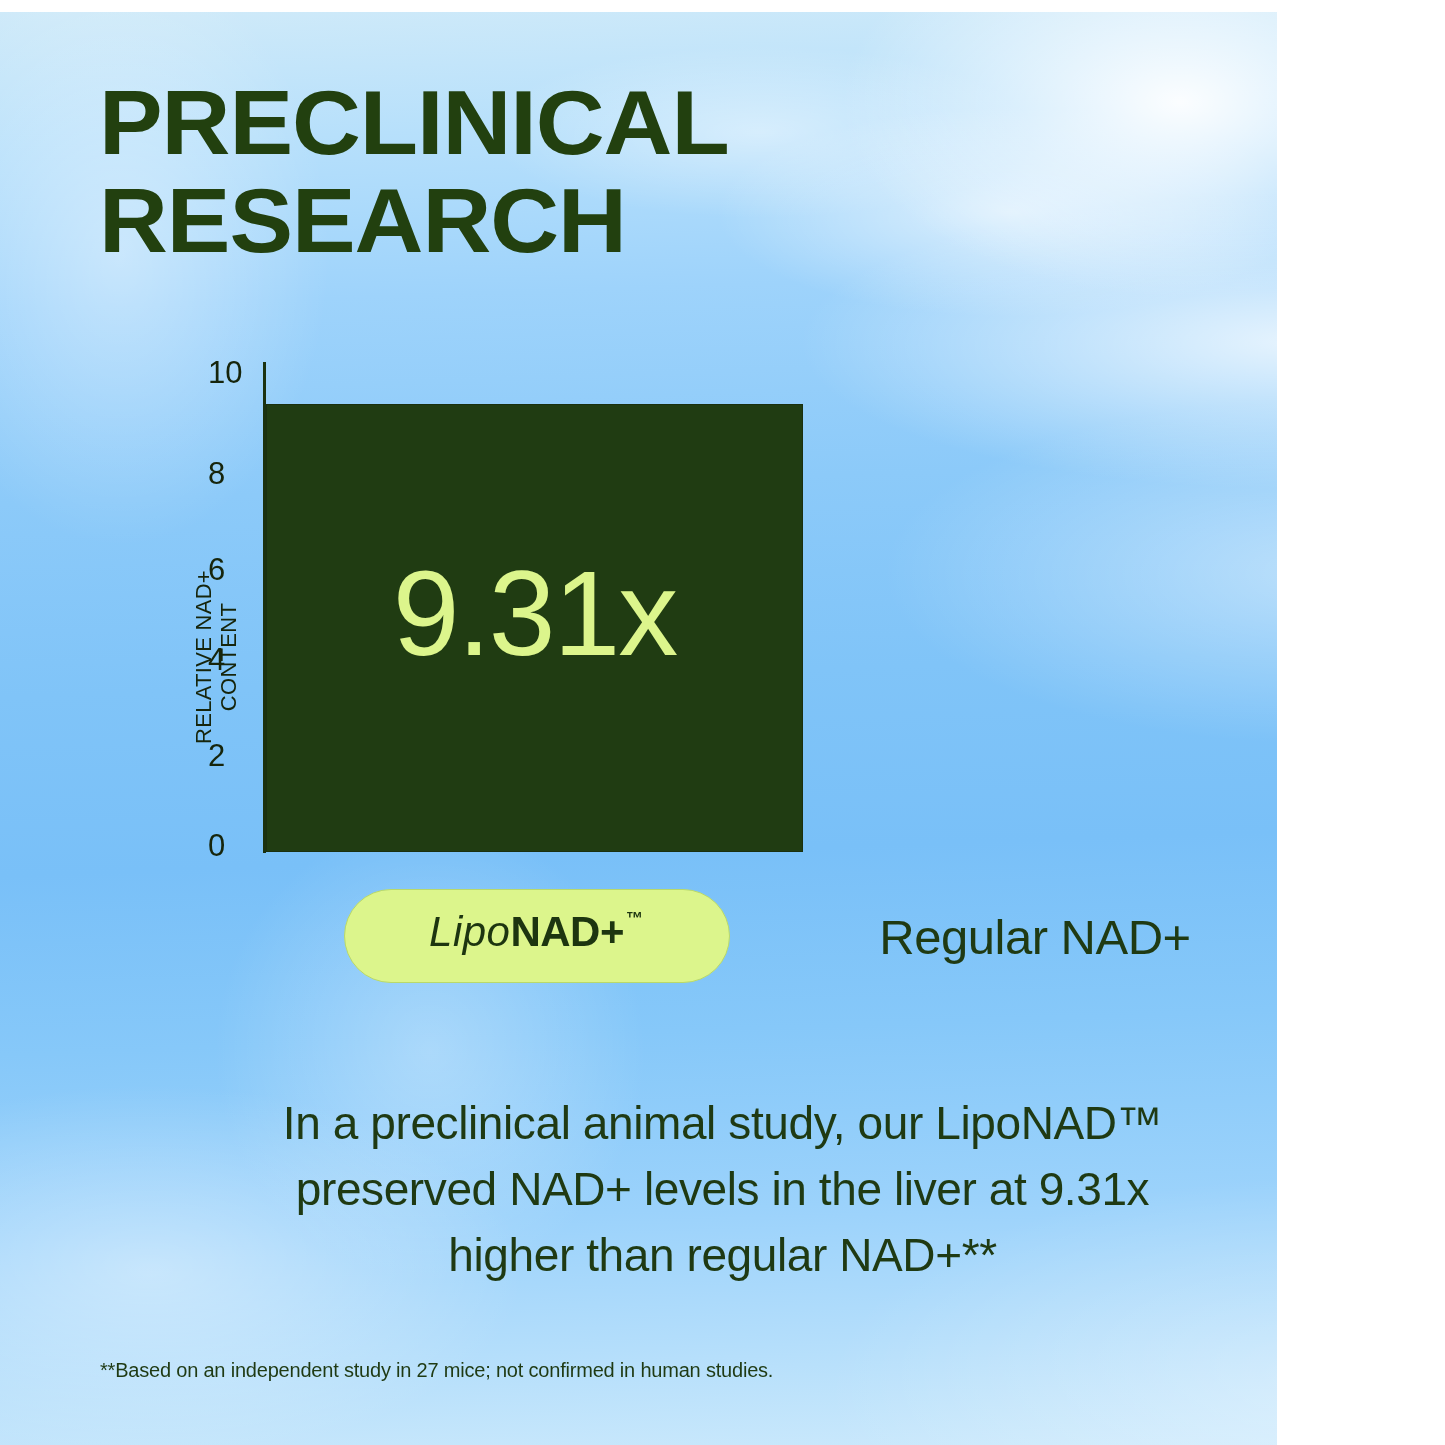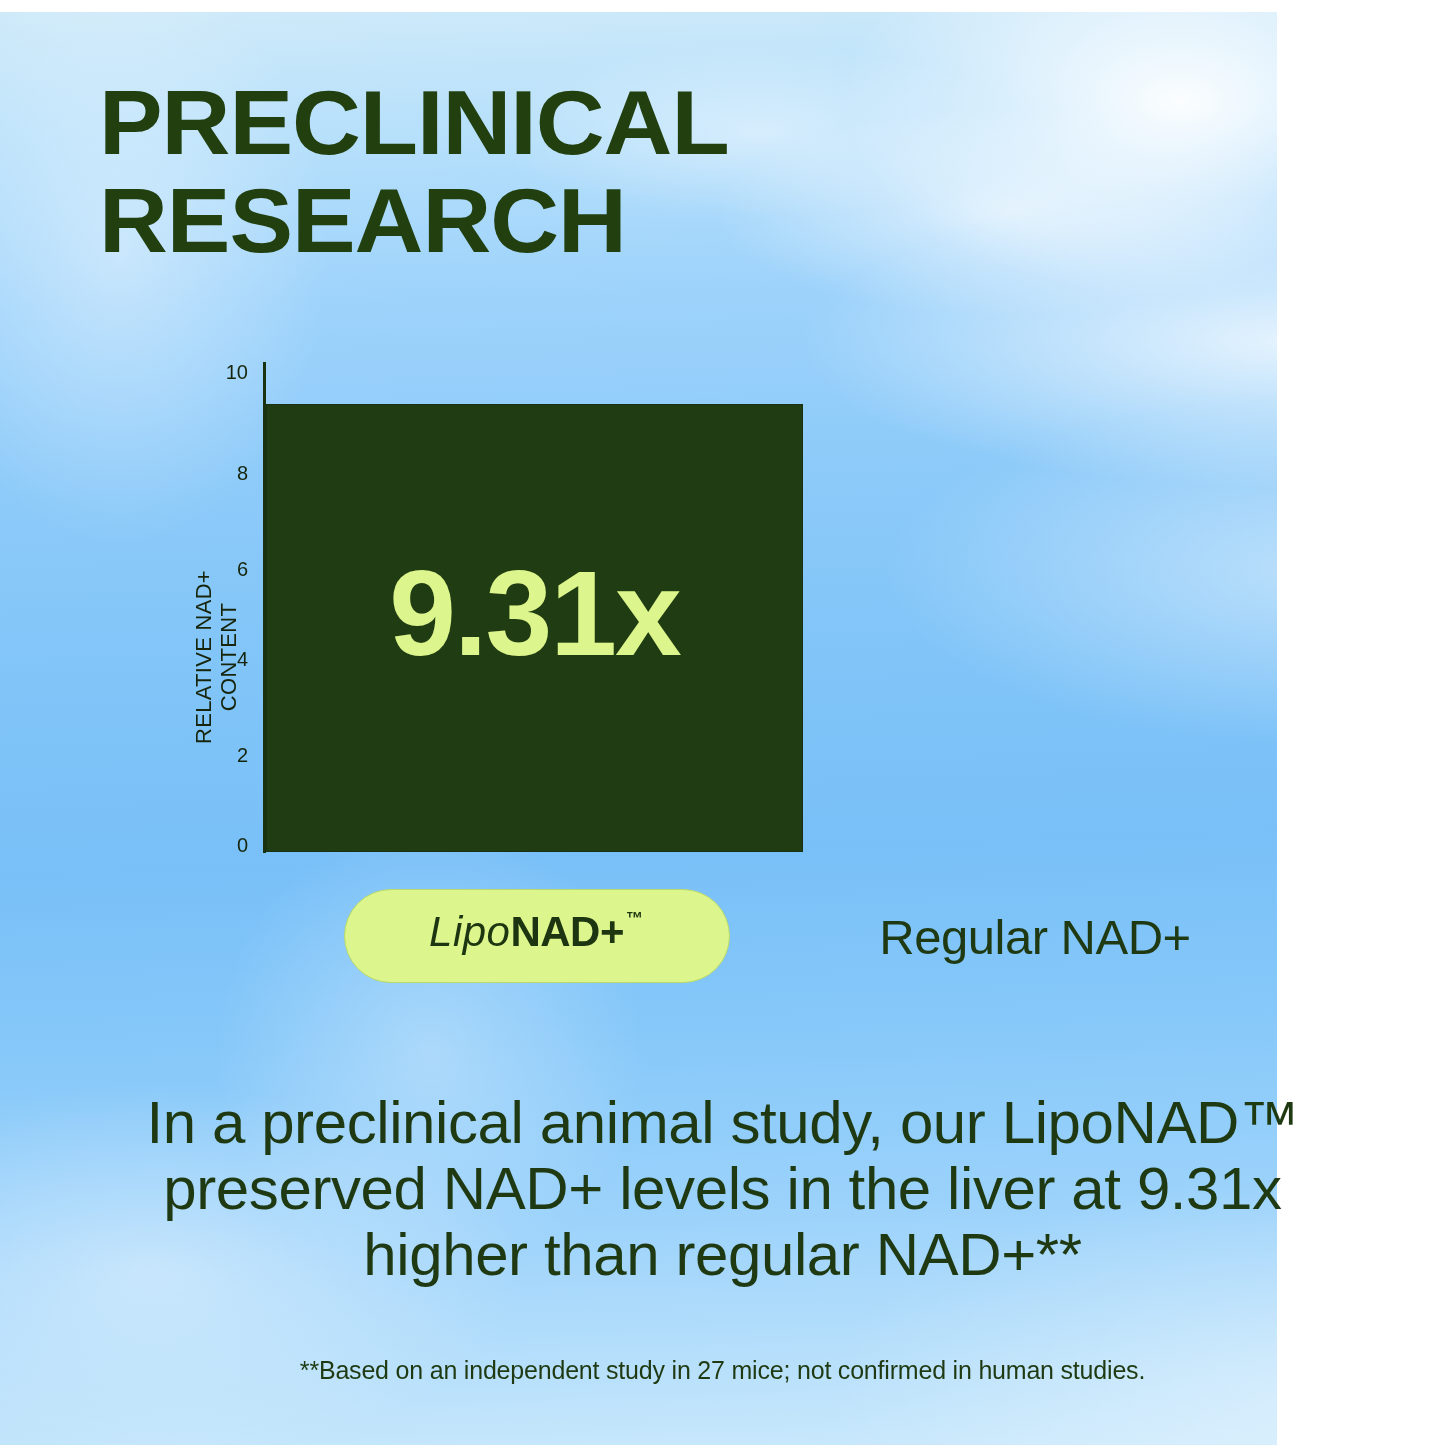--- a/index.html
+++ b/index.html
@@ -53,23 +53,23 @@
     white-space:pre-line;
   }
 
   
   #chart{ position:absolute; left:0; top:0; width:1445px; height:1000px; }
 
   .ytick{
     position:absolute;
     right:0;
     width:40px;
-    text-align:right;
+    text-align:left;
     color:#16250c;
-    font-size:20px;
+    font-size:31px;
     line-height:23px;
   }
   #yticks{ position:absolute; left:204px; top:0; width:44px; height:1000px; }
 
   #yaxis{
     position:absolute;
     left:263px; top:350px;
     width:3px; height:491px;
     background:#1b3210;
   }
@@ -97,21 +97,21 @@
     border:1px solid #1a3010;
   }
   #bar-lipo .bar-value{
     position:absolute;
     left:0; right:0;
     top:148px;
     text-align:center;
     color:#dcf58c;
     font-size:120px;
     line-height:120px;
-    font-weight:700;
+    font-weight:400;
     letter-spacing:-2px;
   }
 
   #bar-reg{
     position:absolute;
     left:803px; top:744px;
     width:464px; height:96px;
     background:#fdfefd;
     border:2px solid #3e5f52;
   }
@@ -162,34 +162,33 @@
     letter-spacing:-.5px;
   }
 
   
   #body-copy{
     position:absolute;
     left:120px; top:1078px;
     width:1205px;
     text-align:center;
     color:#1f3a13;
-    font-size:60px;
+    font-size:46px;
     line-height:66px;
     font-weight:400;
     letter-spacing:-.4px;
     white-space:pre-line;
   }
 
   #footnote{
     position:absolute;
     left:100px; top:1343px;
     width:1245px;
-    text-align:center;
     color:#1f3a13;
-    font-size:25px;
+    font-size:20px;
     line-height:30px;
     letter-spacing:-.2px;
   }
 </style>
 </head>
 <body>
 
 <div id="stage">
 
   <div id="title">PRECLINICAL

